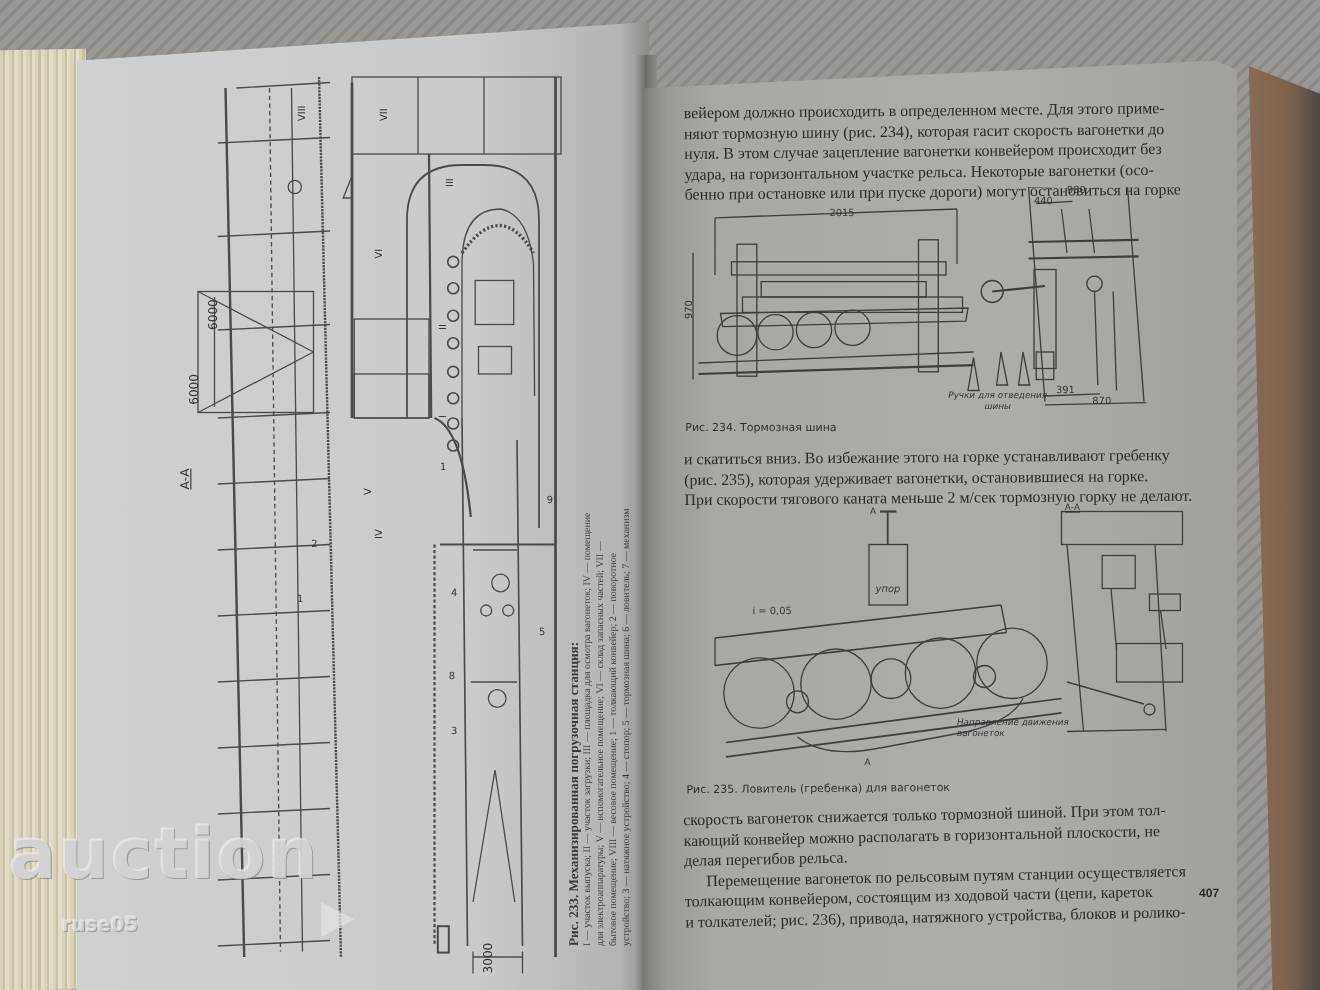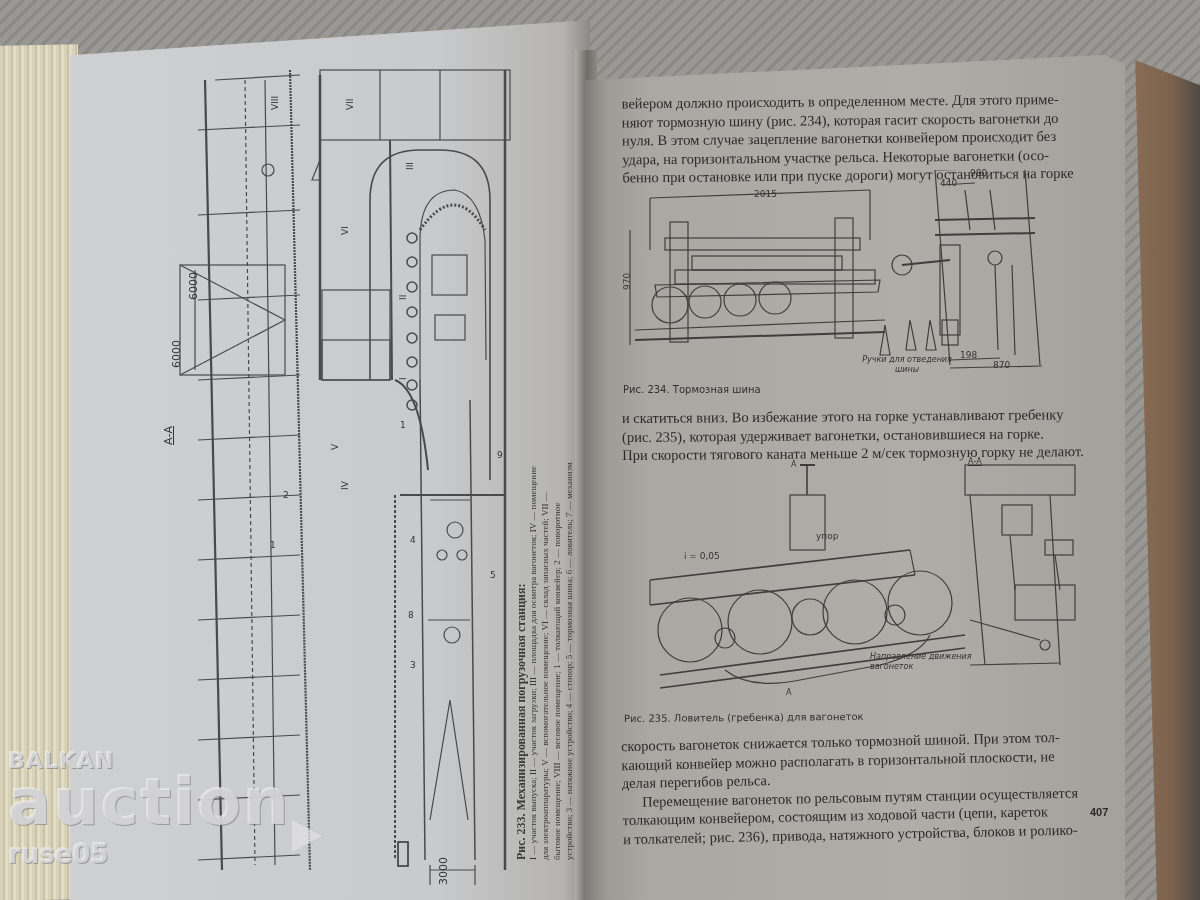--- a/index.html
+++ b/index.html
@@ -66,21 +66,21 @@
   }
   .text-block p { margin:0; }
   .caption { position:absolute; color:#2f2f2d; font-family:"DejaVu Sans", sans-serif; font-size:10px; }
   .page-number { position:absolute; color:#2a2a28; font-family:Liberation Sans, sans-serif; font-size:11px; font-weight:bold; }
 
   
   .watermark { position:absolute; left:8px; top:748px; color:rgba(225,225,228,0.75); font-family:"DejaVu Sans", sans-serif; font-weight:bold;
     text-shadow: 1px 1px 0 rgba(120,120,125,0.6), -1px -1px 0 rgba(250,250,252,0.5); }
   .wm-line1 { font-size:22px; letter-spacing:1px; }
   .wm-line2 { font-size:64px; line-height:58px; letter-spacing:2px; }
-  .wm-line3 { font-size:26px; margin-top:8px; }
+  .wm-line3 { font-size:18px; margin-top:24px;padding-left:48px; }
   .wm-play { position:absolute; left:292px; top:820px; width:0; height:0;
     border-top:16px solid transparent; border-bottom:16px solid transparent; border-left:30px solid rgba(225,225,228,0.75); }
 </style>
 </head>
 <body>
 
 <div class="surface"></div>
 <div class="page-edges-left"></div>
 <div class="cover-right"></div>
 
@@ -233,21 +233,21 @@
   <line x1="392" y1="95" x2="395" y2="185"></line>
   <line x1="330" y1="190" x2="380" y2="188"></line>
   <line x1="330" y1="198" x2="422" y2="196"></line>
   <line x1="315" y1="0" x2="405" y2="-2"></line>
   <line x1="322" y1="15" x2="355" y2="13"></line>
 </svg>
 <span class="label" style="left:754px;top:189px;font-size:9px">2015</span>
 <span class="label" style="left:970px;top:168px;font-size:9px">980</span>
 <span class="label" style="left:940px;top:178px;font-size:9px">440</span>
 <span class="label rot" style="left:622px;top:290px;font-size:9px">970</span>
-<span class="label" style="left:960px;top:350px;font-size:9px">198</span>
+<span class="label" style="left:960px;top:350px;font-size:9px">391</span>
 <span class="label" style="left:993px;top:360px;font-size:9px">870</span>
 <span class="label" style="left:862px;top:355px;font-size:8px;font-style:italic;width:90px;line-height:10px;text-align:center">Ручки для отведения шины</span>
 
 <div class="caption" style="left:623px;top:384px">Рис. 234. Тормозная шина</div>
 
 <div class="text-block" style="left:622px;top:407px;width:485px;transform:rotate(-0.5deg)">
   <p>и скатиться вниз. Во избежание этого на горке устанавливают гребенку</p>
   <p>(рис. 235), которая удерживает вагонетки, остановившиеся на горке.</p>
   <p>При скорости тягового каната меньше 2 м/сек тормозную горку не делают.</p>
 </div>
@@ -279,33 +279,32 @@
   <line x1="425" y1="95" x2="430" y2="130"></line>
   <rect x="385" y="125" width="60" height="35"></rect>
   <line x1="340" y1="160" x2="410" y2="180"></line>
   <line x1="340" y1="205" x2="430" y2="203"></line>
   <circle cx="415" cy="185" r="5"></circle>
 </svg>
 <span class="label" style="left:791px;top:460px;font-size:8px">А</span>
 <span class="label" style="left:786px;top:688px;font-size:8px">А</span>
 <span class="label" style="left:968px;top:457px;font-size:8px;text-decoration:underline">А-А</span>
 <span class="label" style="left:684px;top:551px;font-size:9px;">i = 0,05</span>
-<span class="label" style="left:816px;top:531px;font-size:9px;">упор</span>
+<span class="label" style="left:796px;top:531px;font-size:9px;font-style:italic">упор</span>
 <span class="label" style="left:870px;top:652px;font-size:8px;font-style:italic;width:110px;line-height:10px">Направление движения вагонеток</span>
 
 <div class="caption" style="left:624px;top:712px;transform:rotate(-0.5deg)">Рис. 235. Ловитель (гребенка) для вагонеток</div>
 
 <div class="text-block" style="left:622px;top:732px;width:492px;transform:rotate(-1.2deg)">
   <p>скорость вагонеток снижается только тормозной шиной. При этом тол-</p>
   <p>кающий конвейер можно располагать в горизонтальной плоскости, не</p>
   <p>делая перегибов рельса.</p>
   <p style="text-indent:20px">Перемещение вагонеток по рельсовым путям станции осуществляется</p>
   <p>толкающим конвейером, состоящим из ходовой части (цепи, кареток</p>
   <p>и толкателей; рис. 236), привода, натяжного устройства, блоков и ролико-</p>
 </div>
 <div class="page-number" style="left:1090px;top:806px">407</div>
 
 <div class="watermark">
-  <div class="wm-line1">BALKAN</div>
   <div class="wm-line2">auction</div>
   <div class="wm-line3">ruse05</div>
 </div>
 <div class="wm-play"></div>
 
 </body></html>

